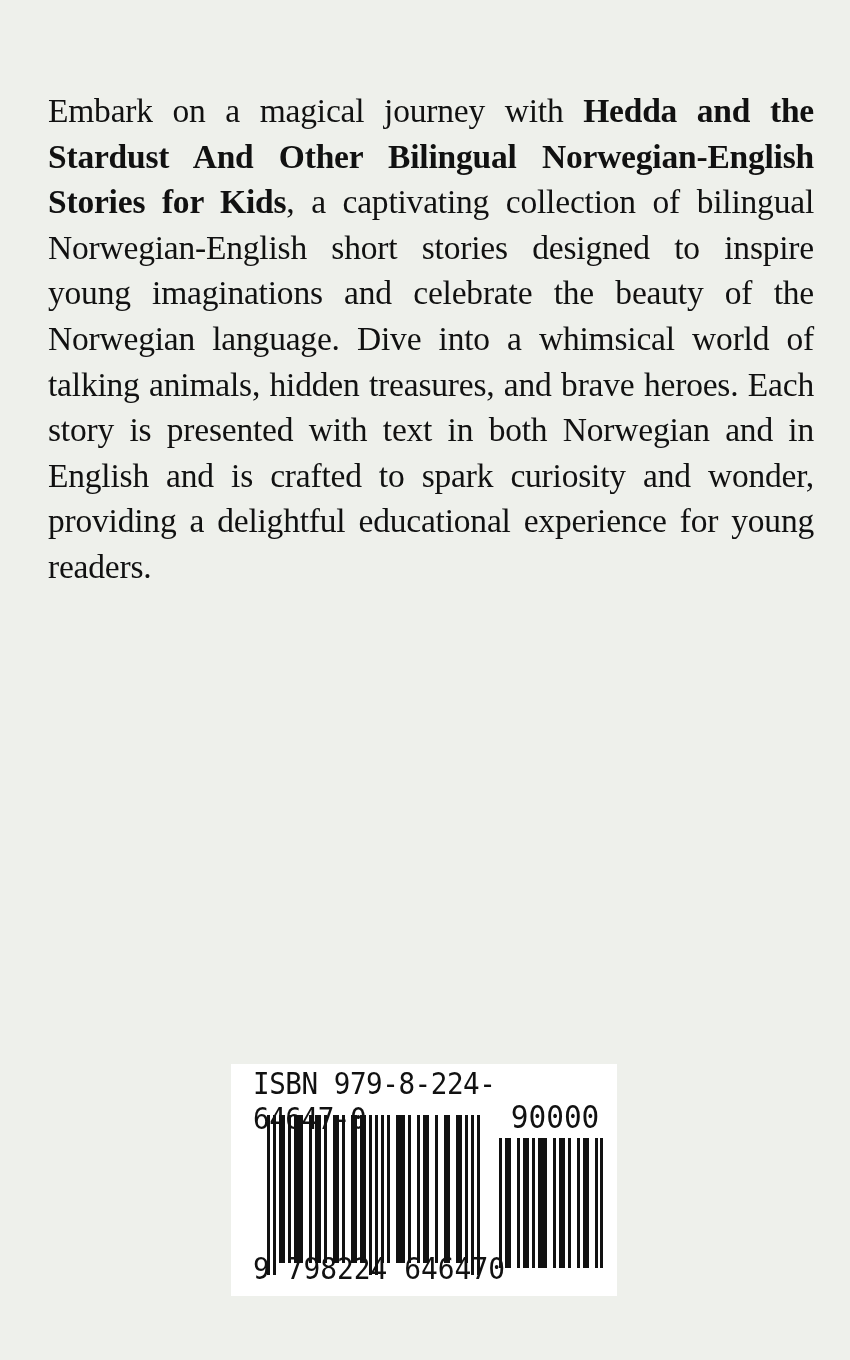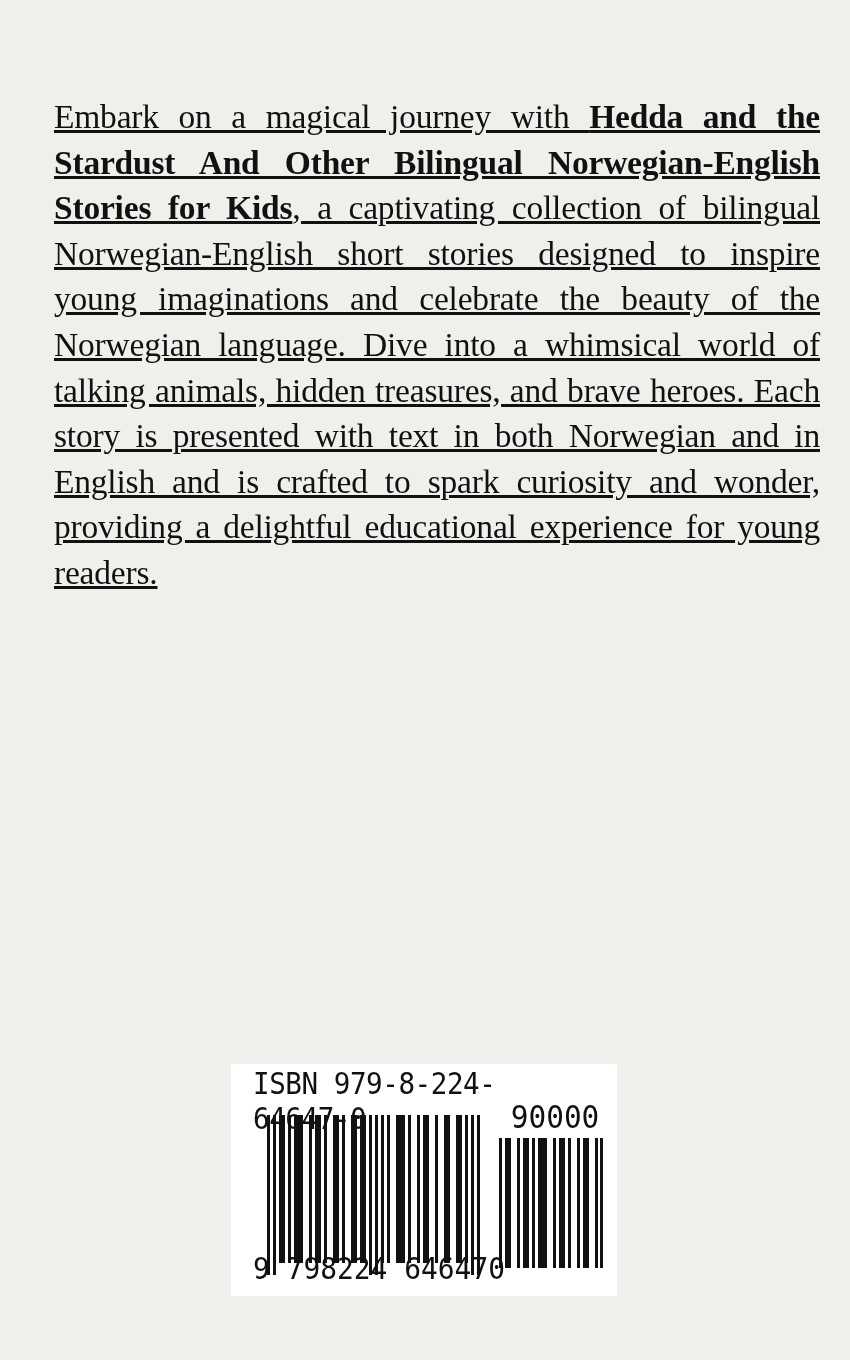--- a/index.html
+++ b/index.html
@@ -7,22 +7,21 @@
     width: 850px; height: 1360px; overflow: hidden;
     background: #eef0eb;
     position: relative;
     font-family: "Liberation Serif", "DejaVu Serif", serif;
     color: #111;
   }
   .blurb {
     position: absolute; left: 42px; top: 82px; width: 766px;
     font-size: 33.5px; line-height: 45.6px;
     text-align: justify; letter-spacing: -0.2px;
-    margin: 12px;
-    text-decoration: underline;
+    margin: 6px;
   }
   .blurb b { font-weight: bold; }
   .barcode-box {
     position: absolute; left: 231px; top: 1064px; width: 386px; height: 232px;
     background: #ffffff;
   }
   .isbn-text {
     position: absolute; left: 22px; top: 2px;
     font-family: "DejaVu Sans Mono", "Liberation Mono", monospace;
     font-size: 30px; letter-spacing: -0.5px; color: #111;

